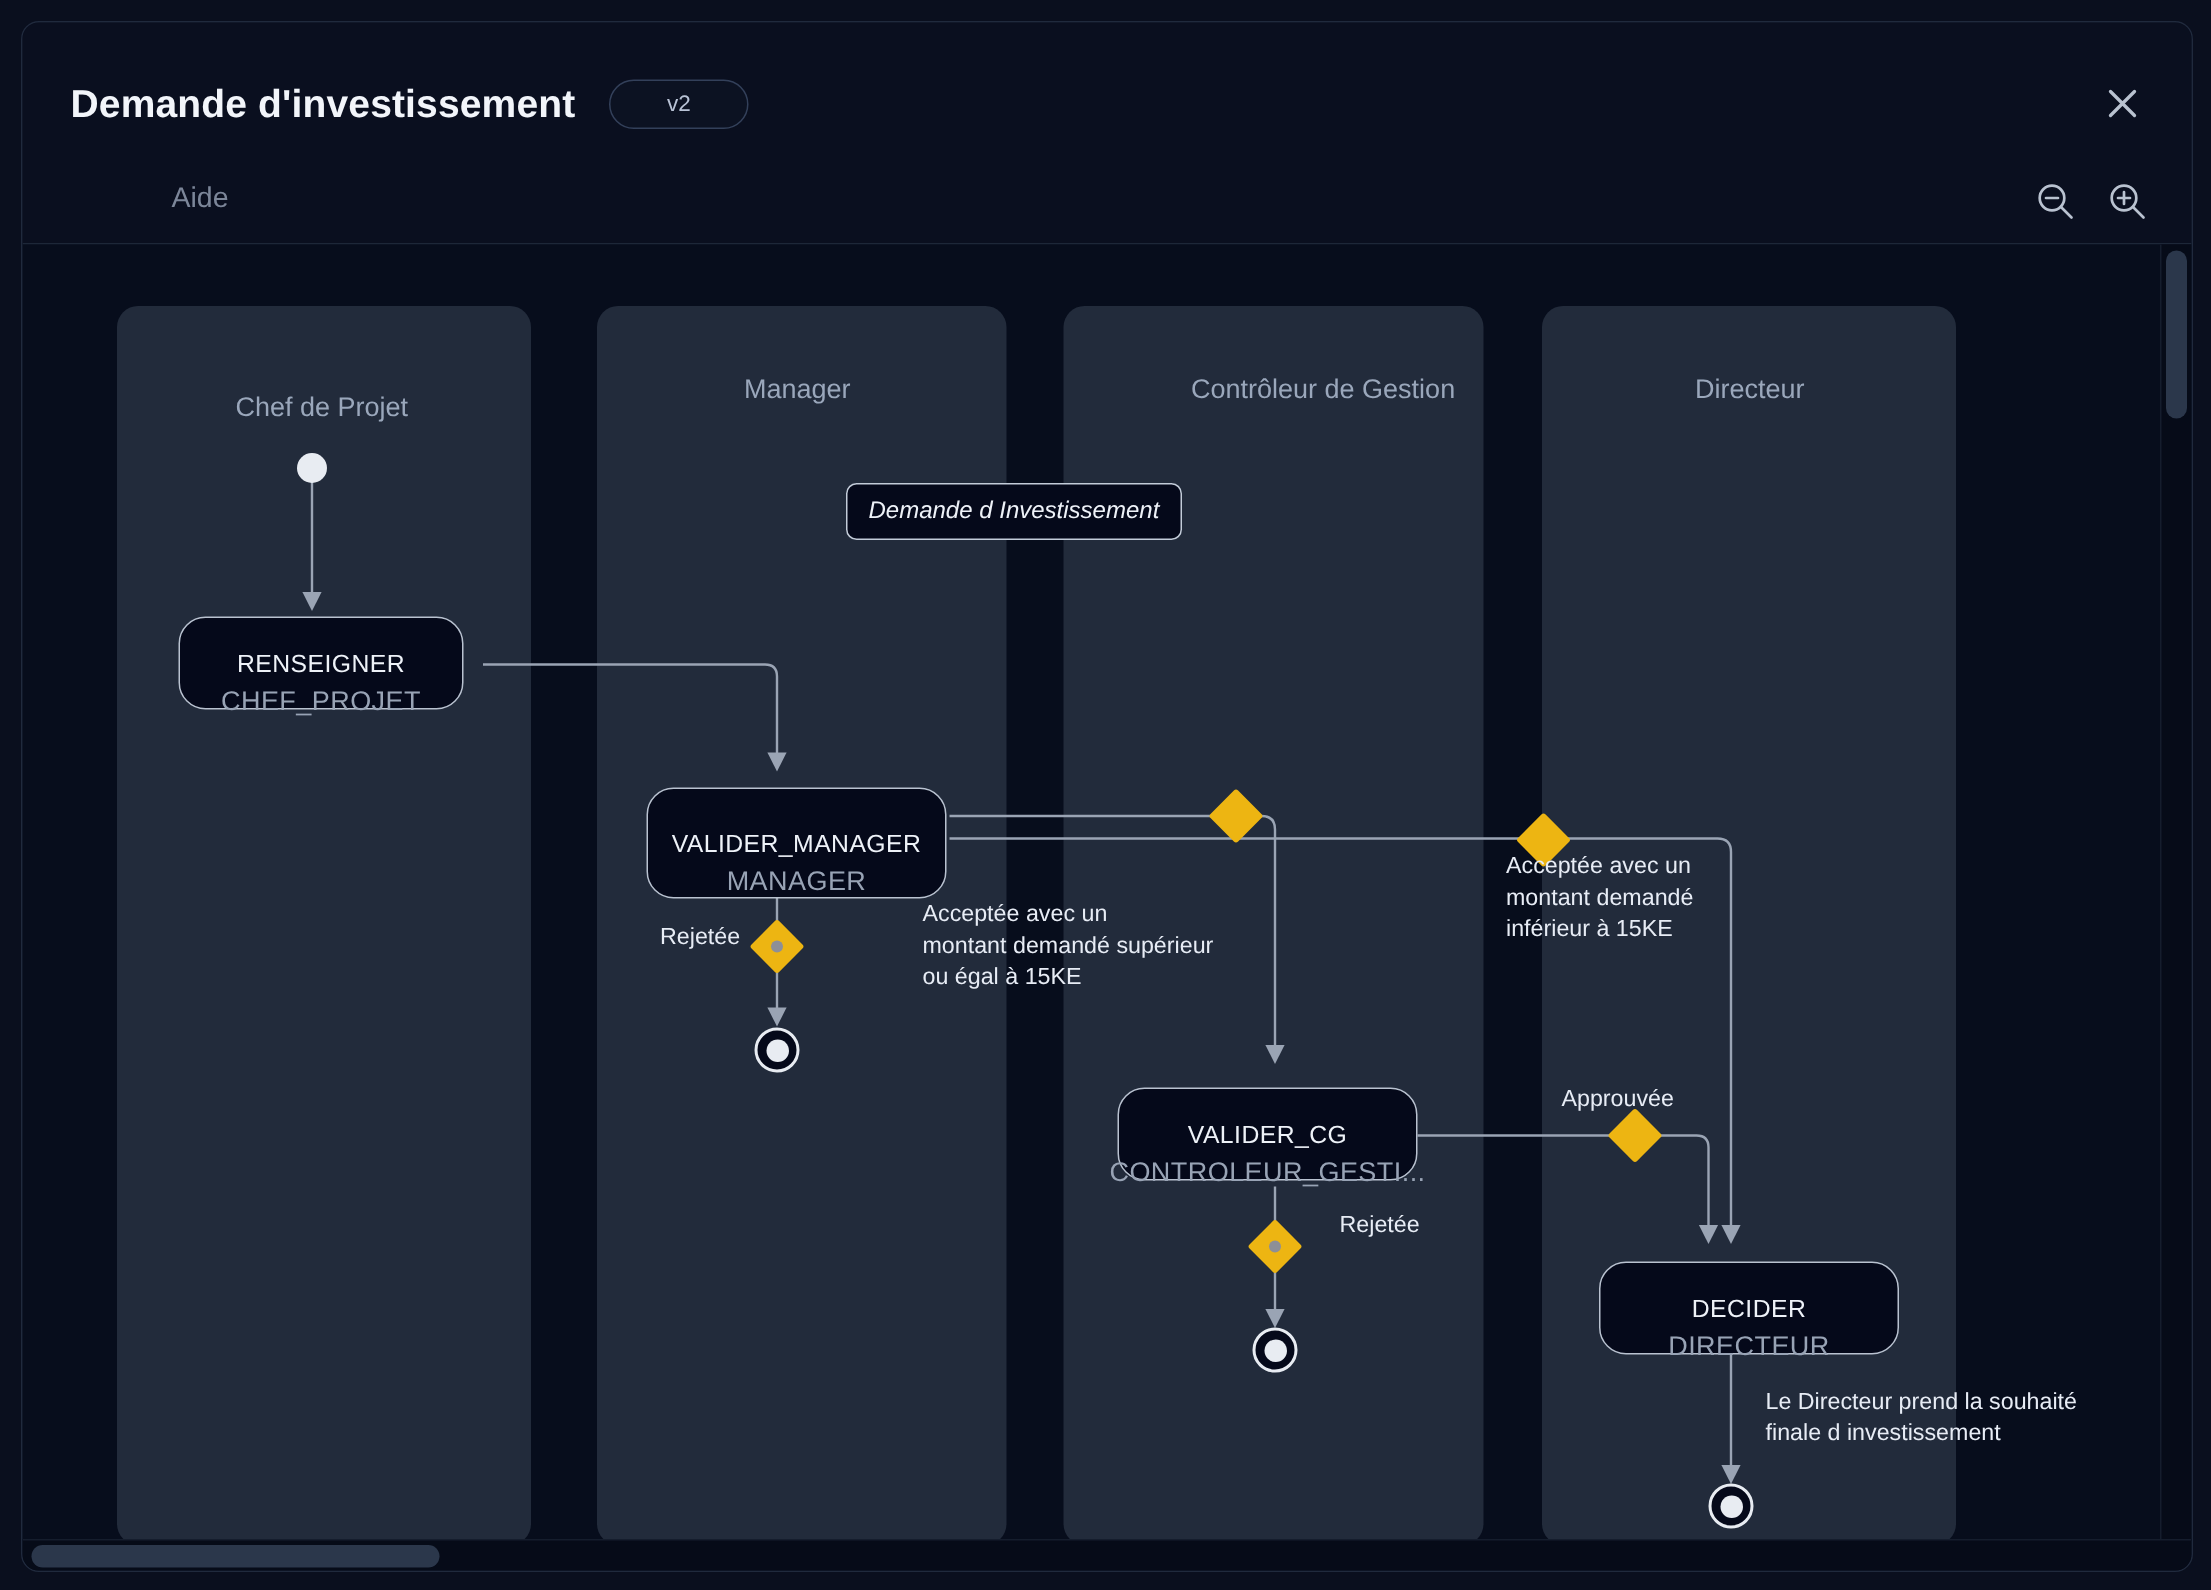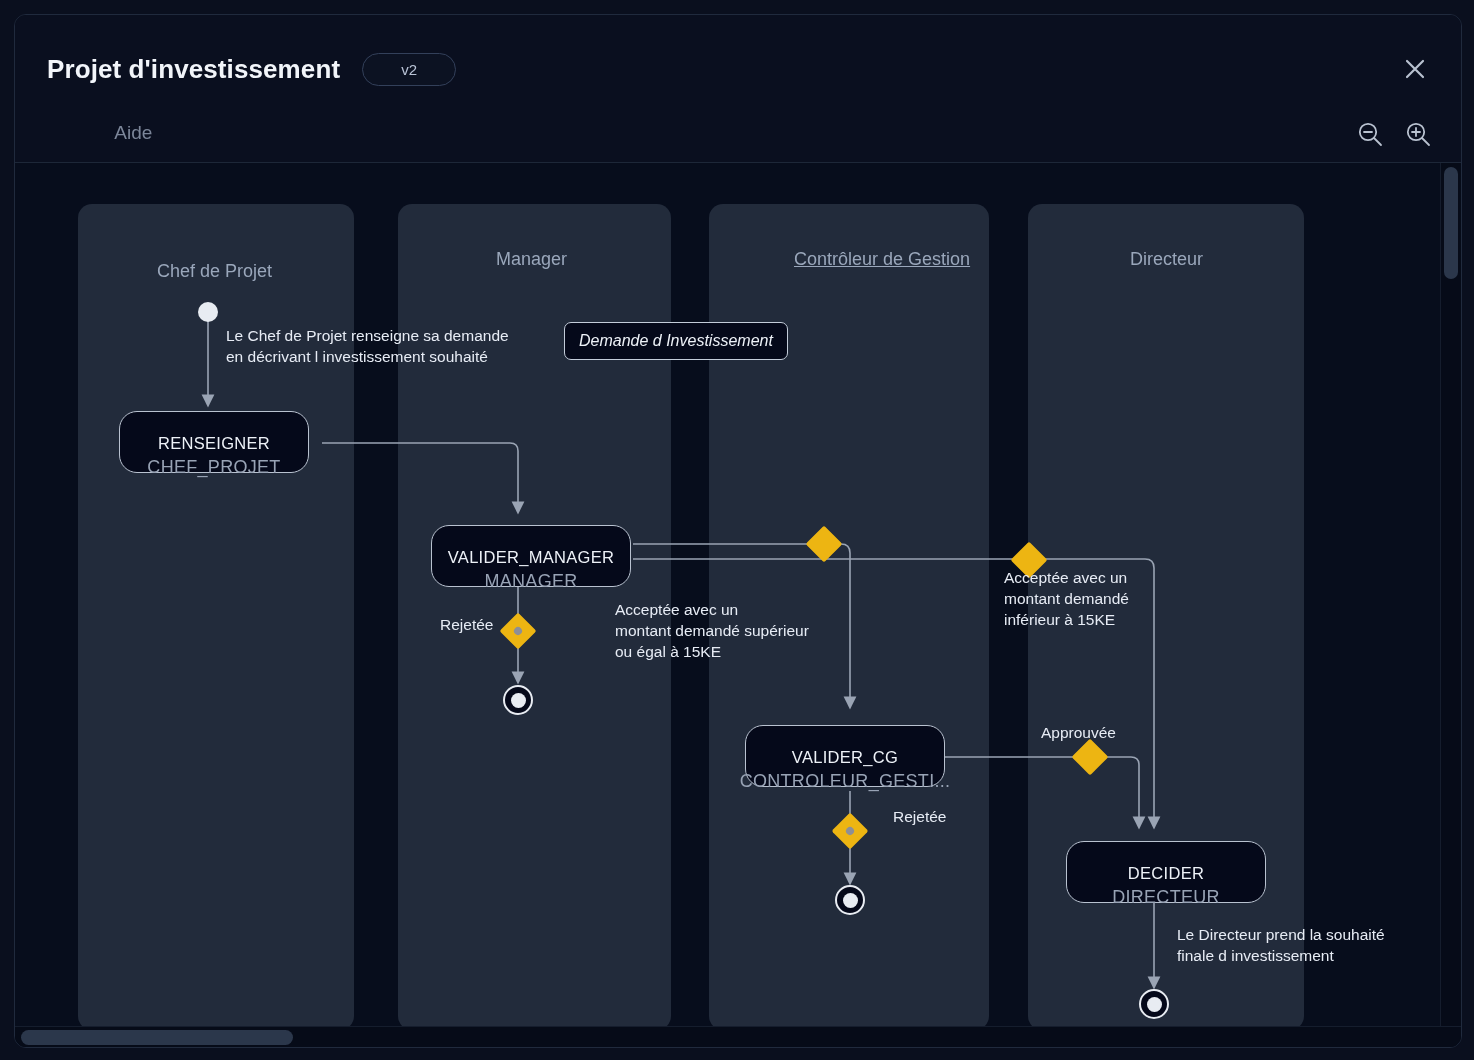--- a/index.html
+++ b/index.html
@@ -95,21 +95,21 @@
   .vscroll .thumb{position:absolute;left:3px;top:4px;width:14px;height:112px;background:#2b374b;border-radius:8px;cursor:pointer;}
 </style>
 </head>
 <body>
 
 <div class="window">
 
   <div class="header">
 
     <div class="title-row">
-      <div class="title">Projet d'investissement</div>
+      <div class="title">Demande d'investissement</div>
       <div class="version-badge">v2</div>
     </div>
 
     <div class="tabs">
       <div class="tab">Aide</div>
       <div class="tab active">Graphique</div>
     </div>
 
     <div class="close-btn">
       <svg width="32" height="32" viewBox="0 0 32 32">
@@ -138,21 +138,21 @@
   <div class="canvas">
     <div class="diagram">
 
       <div class="lane" style="left:63px;width:276px;"></div>
       <div class="lane" style="left:383px;width:273px;"></div>
       <div class="lane" style="left:694px;width:280px;"></div>
       <div class="lane" style="left:1013px;width:276px;"></div>
 
       <div class="lane-title" style="left:142px;top:86px;margin-top:12px;">Chef de Projet</div>
       <div class="lane-title" style="left:481px;top:86px;">Manager</div>
-      <div class="lane-title" style="left:779px;top:86px;text-decoration:underline;">Contrôleur de
+      <div class="lane-title" style="left:779px;top:86px;">Contrôleur de
 Gestion</div>
       <div class="lane-title" style="left:1115px;top:86px;">Directeur</div>
 
       <svg class="wires" viewBox="0 0 1446 884">
         <defs>
           <marker id="arrow" markerWidth="10" markerHeight="10" refX="5" refY="5" orient="auto">
             <path d="M1,1 L9,5 L1,9 z" fill="#9aa4b4"></path>
           </marker>
         </defs>
         <g stroke="#9aa4b4" stroke-width="1.6" fill="none">
@@ -170,31 +170,29 @@
           <path d="M930,594 L1116,594 Q1124,594 1124,602 L1124,660" marker-end="url(#arrow)"></path>
 
           <path d="M835,628 L835,716" marker-end="url(#arrow)"></path>
 
           <path d="M1139,740 L1139,820" marker-end="url(#arrow)"></path>
         </g>
       </svg>
 
       <div class="start-node" style="left:183px;top:139px;"></div>
 
-      <div class="edge-label" style="left:211px;top:163px;width:330px;">Le Chef de Projet renseigne sa demande
-en décrivant l investissement souhaité</div>
 
       <div class="chip" style="left:549px;top:159px;font-style:italic;">Demande d Investissement</div>
 
       <div class="node" style="left:104px;top:248px;width:190px;height:62px;">
         <span class="node-name">RENSEIGNER</span>
         <span class="node-role">CHEF_PROJET</span>
       </div>
 
-      <div class="node" style="left:416px;top:362px;width:200px;height:62px;">
+      <div class="node" style="left:416px;top:362px;width:200px;height:74px;">
         <span class="node-name">VALIDER_MANAGER</span>
         <span class="node-role">MANAGER</span>
       </div>
 
       <div class="node" style="left:1051px;top:678px;width:200px;height:62px;">
         <span class="node-name">DECIDER</span>
         <span class="node-role">DIRECTEUR</span>
       </div>
 
       <div class="node" style="left:730px;top:562px;width:200px;height:62px;">

